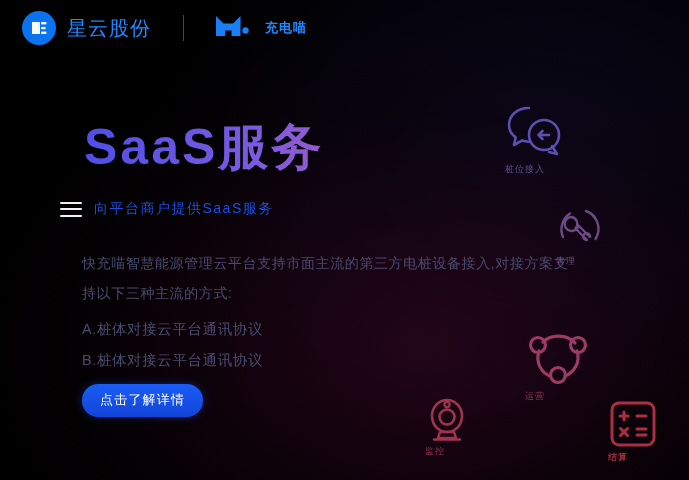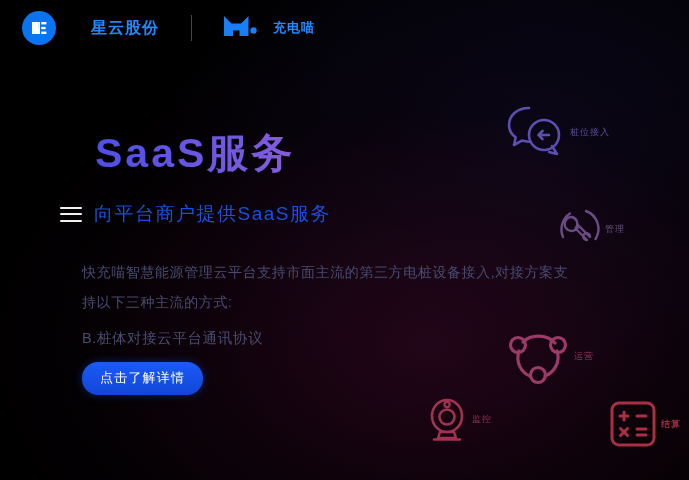--- a/index.html
+++ b/index.html
@@ -45,25 +45,24 @@
     border-radius: 50%;
     background: #0a73f0;
     display: flex;
     align-items: center;
     justify-content: center;
     flex: none;
   }
   .brand-mark svg { display:block; }
   .brand-name {
     color: #1f8bff;
-    font-size: 16px;
-    font-weight: bold;
+    font-size: 20px;
+    font-weight: normal;
     letter-spacing: 1px;
     white-space: nowrap;
-    margin-left: 24px;
   }
   .divider-v {
     width: 1px;
     height: 26px;
     background: #1a4f8f;
     margin: 0 30px 0 32px;
   }
   .brand2 {
     display: flex;
     align-items: center;
@@ -78,25 +77,25 @@
   }
 
   
   .hero {
     position: absolute;
     left: 82px;
     top: 118px;
     width: 520px;
   }
   .hero-title {
-    font-size: 41px;
+    font-size: 50px;
     font-weight: bold;
     line-height: 1.08;
     letter-spacing: 3px;
-    margin: 13px;
+    margin: 2px;
     background: linear-gradient(90deg, #4f4fe8 0%, #7b5bdd 34%, #b65bbd 62%, #e0559a 88%, #ef5f8f 100%);
     -webkit-background-clip: text;
     background-clip: text;
     color: transparent;
     -webkit-text-fill-color: transparent;
     white-space: nowrap;
   }
   .hero-sub-row {
     display: flex;
     align-items: center;
@@ -113,21 +112,21 @@
     flex: none;
   }
   .menu-icon i {
     display: block;
     height: 2px;
     background: #f2f2f2;
     border-radius: 1px;
   }
   .hero-sub {
     color: #1a4fe0;
-    font-size: 19px;
+    font-size: 14px;
     letter-spacing: 1.5px;
     white-space: nowrap;
   }
   .hero-body {
     margin-top: 30px;
     color: #4b4b70;
     font-size: 14px;
     line-height: 30px;
     letter-spacing: 0.6px;
     max-width: 500px;
@@ -153,35 +152,34 @@
     border: none;
     border-radius: 16px;
     cursor: pointer;
     box-shadow: 0 0 10px rgba(26,92,245,0.35);
   }
 
   
   .deco {
     position: absolute;
     display: flex;
-    flex-direction: row;
-    align-items: center;
+    flex-direction: column;
     gap: 3px;
   }
   .deco svg { display: block; }
   .deco-label {
     font-size: 9px;
     letter-spacing: 1px;
     white-space: nowrap;
   }
   .deco-1 { left: 505px; top: 104px; }
   .deco-1 .deco-label { color: #5b4f96; }
   .deco-2 { left: 556px; top: 206px; }
   .deco-2 .deco-label { color: #6a4f7d; }
-  .deco-3 { left: 505px; top: 325px; }
+  .deco-3 { left: 525px; top: 325px; }
   .deco-3 .deco-label { color: #8f3a63; }
   .deco-4 { left: 425px; top: 396px; }
   .deco-4 .deco-label { color: #96324f; }
   .deco-5 { left: 608px; top: 400px; font-weight: bold; }
   .deco-5 .deco-label { color: #9c2f46; }
 </style>
 </head>
 <body>
 
 <div class="page">
@@ -227,20 +225,21 @@
           <i></i>
       </span>
       <span class="hero-sub">向平台商户提供SaaS服务</span>
     </div>
 
     <div class="hero-body">
       <p>快充喵智慧能源管理云平台支持市面主流的第三方电桩设备接入,对接方案支持以下三种主流的方式:</p>
     </div>
 
     <div class="hero-list">
+      <div>A.桩体对接云平台通讯协议</div>
       <div>B.桩体对接云平台通讯协议</div>
     </div>
 
     <button class="cta">点击了解详情</button>
   </div>
 
   <div class="deco deco-1">
     <span>
       <svg width="62" height="56" viewBox="0 0 62 56">
         <path d="M24 4 C12 4 4 11.5 4 21 C4 26 6.5 30.5 10.7 33.4 L9 41 L16.8 36.6 C19 37.3 21.4 37.7 24 37.7" fill="none" stroke="#5b4fb0" stroke-width="2.6" stroke-linecap="round" stroke-linejoin="round"></path>

